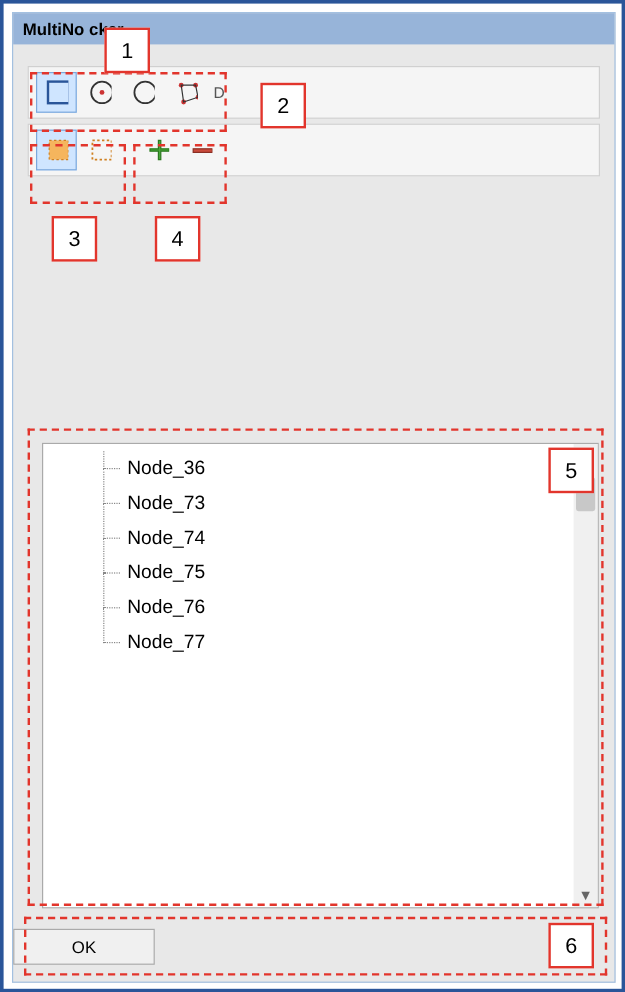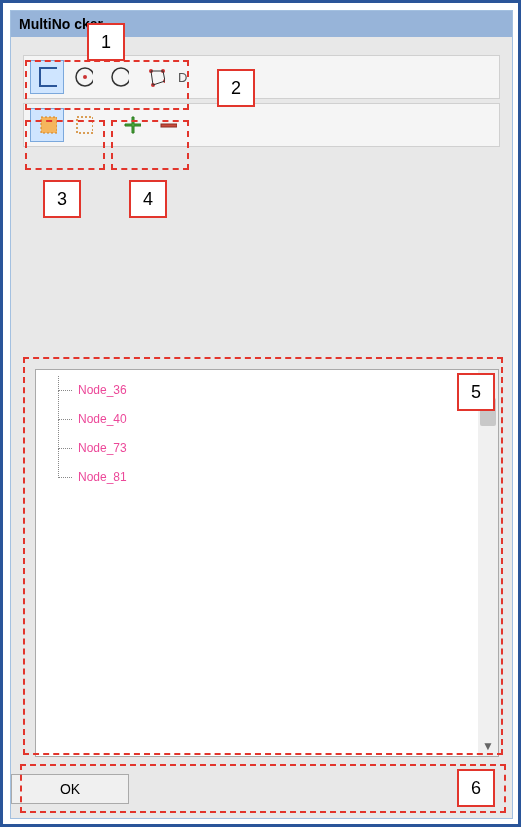--- a/index.html
+++ b/index.html
@@ -106,22 +106,23 @@
     position: absolute;
     right: 2px; bottom: 2px;
     width: 16px; height: 16px;
     display: flex; align-items: center; justify-content: center;
     color: #666;
     font-size: 12px;
   }
   .tree-list {
     padding: 6px 0 0 18px;
     line-height: 29px;
-    font-size: 12px;
-    color: #ec4899;
+    font-size: 16px;
+    color: #000000;
+    margin-left: 28px;
   }
   .tree-item {
     position: relative;
     padding-left: 24px;
     white-space: nowrap;
   }
   .tree-item::before {
     content: "";
     position: absolute;
     left: 4px;
@@ -212,23 +213,25 @@
         <svg>
             <rect x="4" y="11" width="16" height="3" fill="#c94a3b" stroke="#8a2e24"></rect>
           </svg>
       </button>
     </div>
   </div>
 
   <div class="tree-area">
     <div class="tree-list" id="tree-list">
         <div class="tree-item first">Node_36</div>
-        <div class="tree-item">Node_40</div>
         <div class="tree-item">Node_73</div>
-        <div class="tree-item">Node_81</div>
+        <div class="tree-item">Node_74</div>
+        <div class="tree-item">Node_75</div>
+        <div class="tree-item">Node_76</div>
+        <div class="tree-item">Node_77</div>
       </div>
     <div class="tree-scroll">
       <div class="thumb"></div>
       <div class="scroll-down">▼</div>
     </div>
   </div>
 
   <div class="btn-row">
     <button class="btn">OK</button>
   </div>

